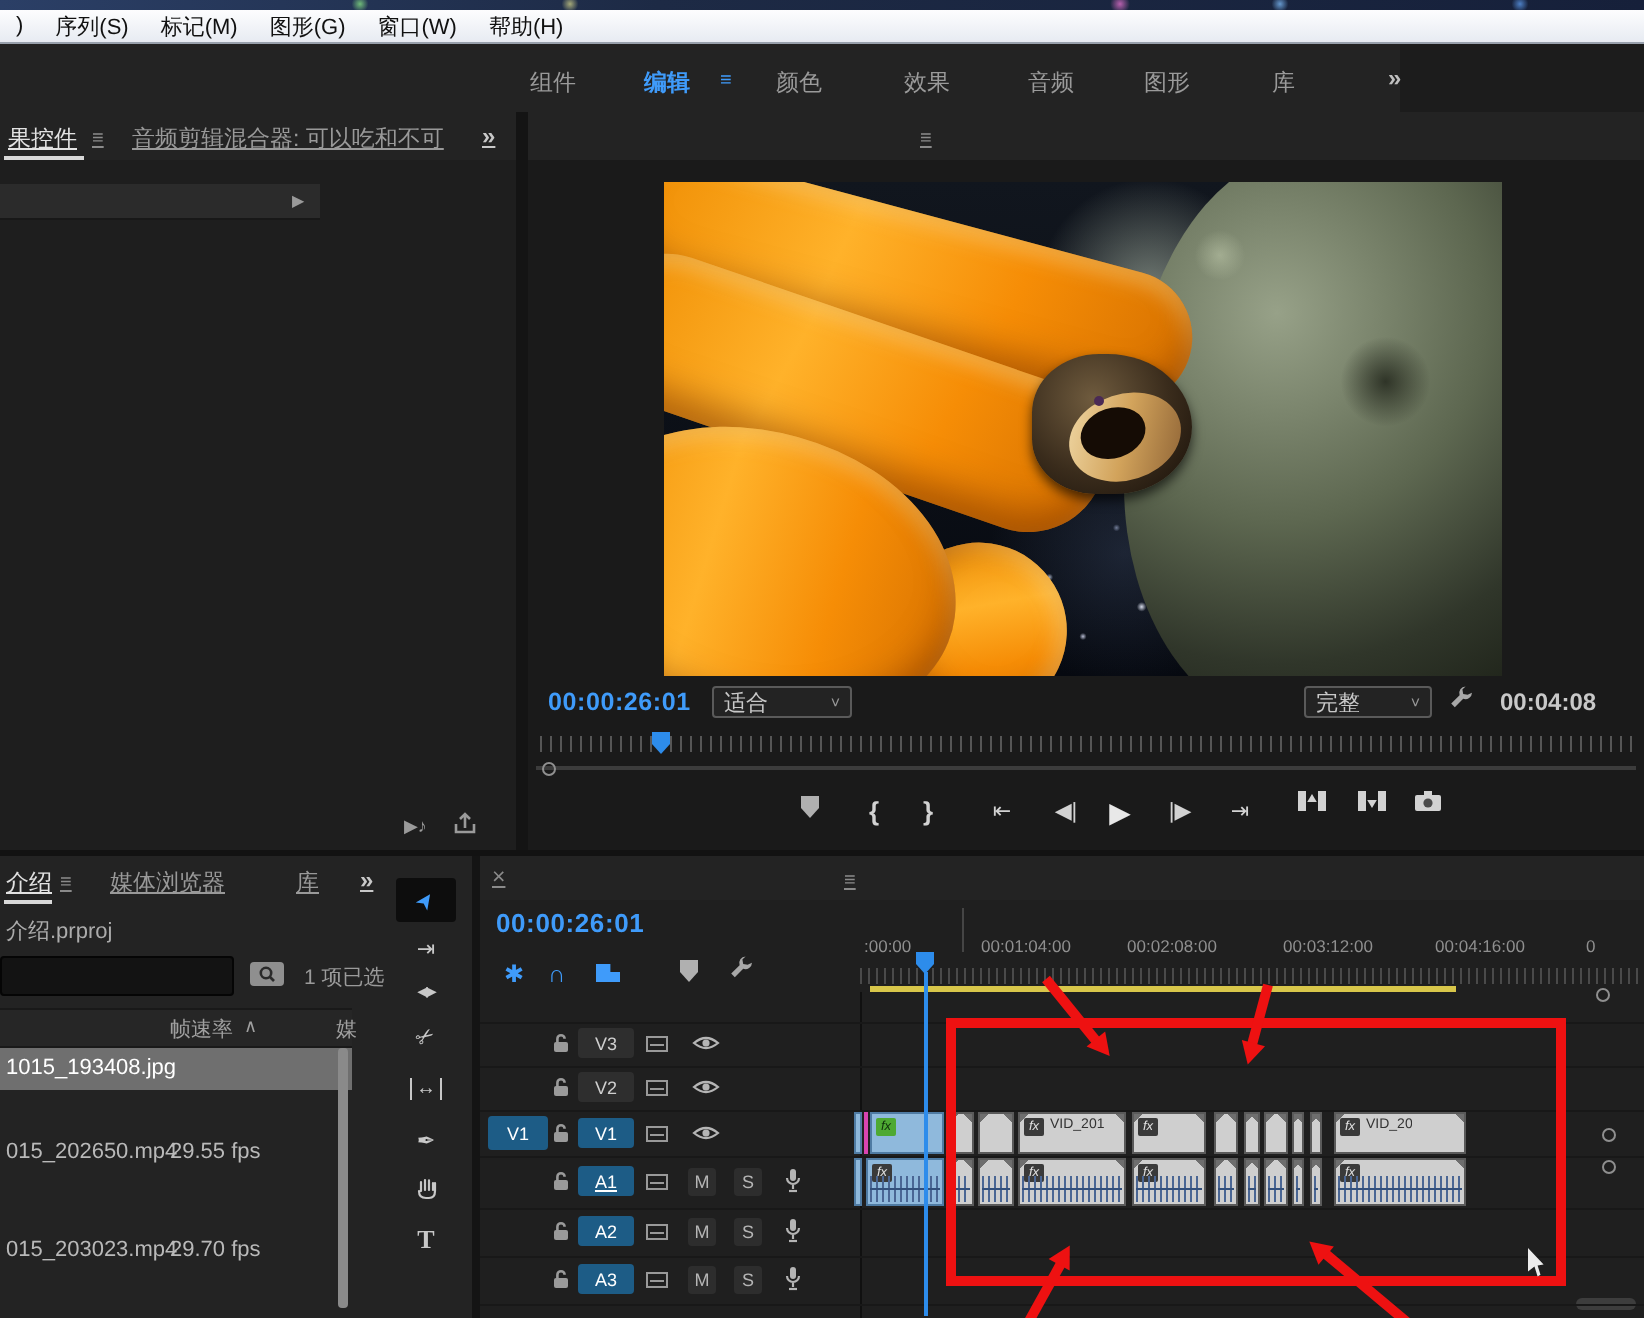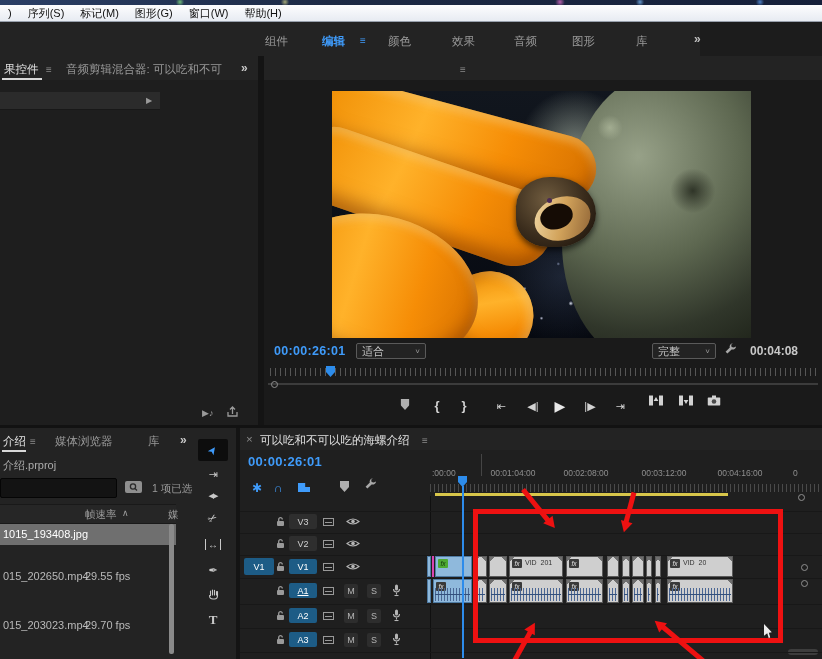--- a/index.html
+++ b/index.html
@@ -21,21 +21,21 @@
   
   #wsbar{left:0;top:22px;width:822px;height:34px;background:#232323;}
   #wsbar .wtab{position:absolute;top:12px;font-size:11.5px;color:#9a9a9a;white-space:nowrap;}
   #wsbar .wtab.active{color:#3f9bfa;font-weight:bold;}
   #wsbar .wmenu{position:absolute;top:13px;color:#3f9bfa;font-size:10px;}
   #wsbar .wover{position:absolute;top:10px;color:#c0c0c0;font-size:12px;font-weight:bold;}
   #wsshade{left:700px;top:22px;width:122px;height:34px;background:rgba(0,0,0,.18);}
   
   .panel{background:#1e1e1e;}
   .tabbar{position:absolute;left:0;top:0;right:0;height:24px;background:#232323;}
-  .ptab{position:absolute;top:6px;font-size:11.5px;color:#999;white-space:nowrap;}
+  .ptab{position:absolute;top:6px;font-size:11.5px;color:#999;white-space:nowrap;text-decoration:underline;}
   .ptab.active{color:#e2e2e2;}
   .underline{position:absolute;height:2px;background:#d8d8d8;}
   .menu-glyph{color:#8a8a8a;font-size:10px;}
   .over-glyph{color:#c8c8c8;font-size:12px;font-weight:bold;}
   
   #fx-strip{left:0;top:36px;width:160px;height:17px;background:#2b2b2b;border-bottom:1px solid #181818;}
   #video{left:68px;top:35px;width:419px;height:247px;background:#05070b;overflow:hidden;}
   #bokeh{left:0;top:0;right:0;bottom:0;background:
     radial-gradient(circle 4px at 57% 86%, rgba(235,240,255,.9), transparent 60%),
     radial-gradient(circle 3px at 50% 92%, rgba(225,230,255,.8), transparent 60%),
@@ -306,21 +306,20 @@
       <div class="tool" style="top: 177px;">
         <span style="font-family: &quot;Liberation Serif&quot;, &quot;DejaVu Serif&quot;, serif; font-size: 13px; font-weight: bold;">T</span>
       </div>
     </div>
 
   <div class="abs" style="left:236px;top:428px;width:4px;height:231px;background:#141414;"></div>
 
   <div class="abs panel" id="tl" style="left:240px;top:428px;width:582px;height:231px;background:#1f1f1f;overflow:hidden;">
     <div class="tabbar" style="height:22px;">
       <span class="ptab" style="left:6px;top:5px;color:#8a8a8a;">×</span>
-      <span class="ptab active" style="left:20px;top:5px;">可以吃和不可以吃的海螺介绍</span>
       <span class="ptab menu-glyph" style="left:182px;top:7px;">≡</span>
     </div>
     <span class="abs tc-blue" style="left:8px;top:26px;font-size:13px;">00:00:26:01</span>
     <div id="tl-toolbar"></div>
     <div class="abs" style="left:241px;top:26px;width:1px;height:22px;background:#454545;"></div>
     <div id="ruler-labels"></div>
     <div class="abs" style="left:190px;right:0;top:56px;height:8px;background:repeating-linear-gradient(90deg,#4a4a4a 0 1px,transparent 1px 4px);"></div>
     <div class="abs" style="left:195px;top:65px;width:293px;height:3px;background:#d8c64a;"></div>
     <div class="abs" style="left:190px;top:68px;width:1px;height:163px;background:#101010;"></div>
     <div id="tracks"></div>

